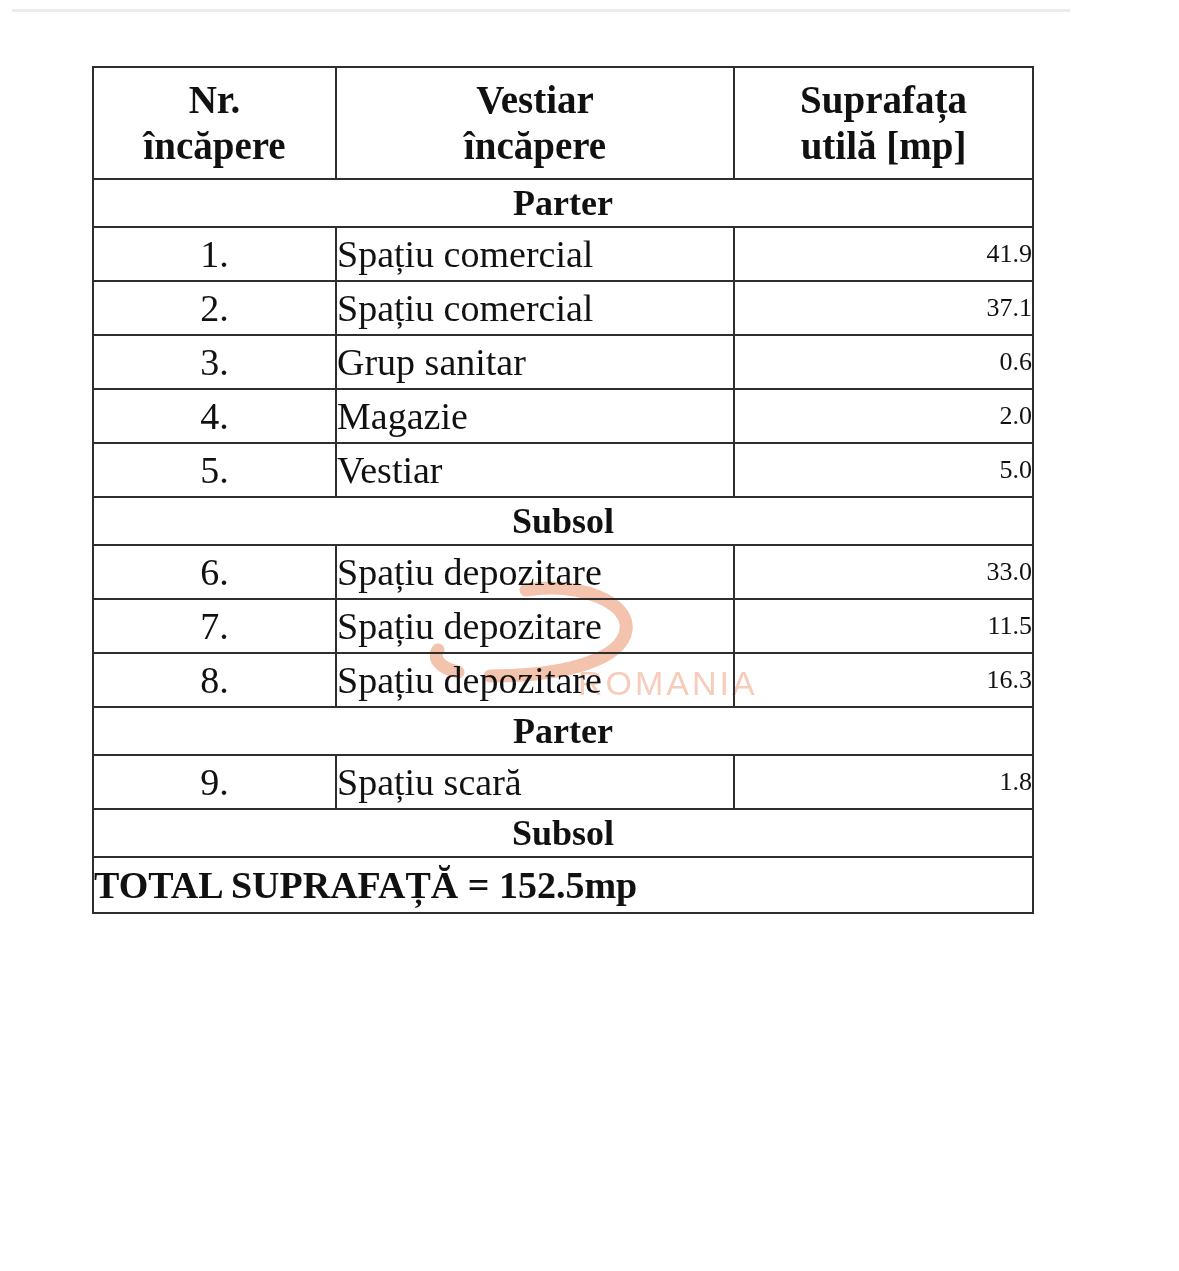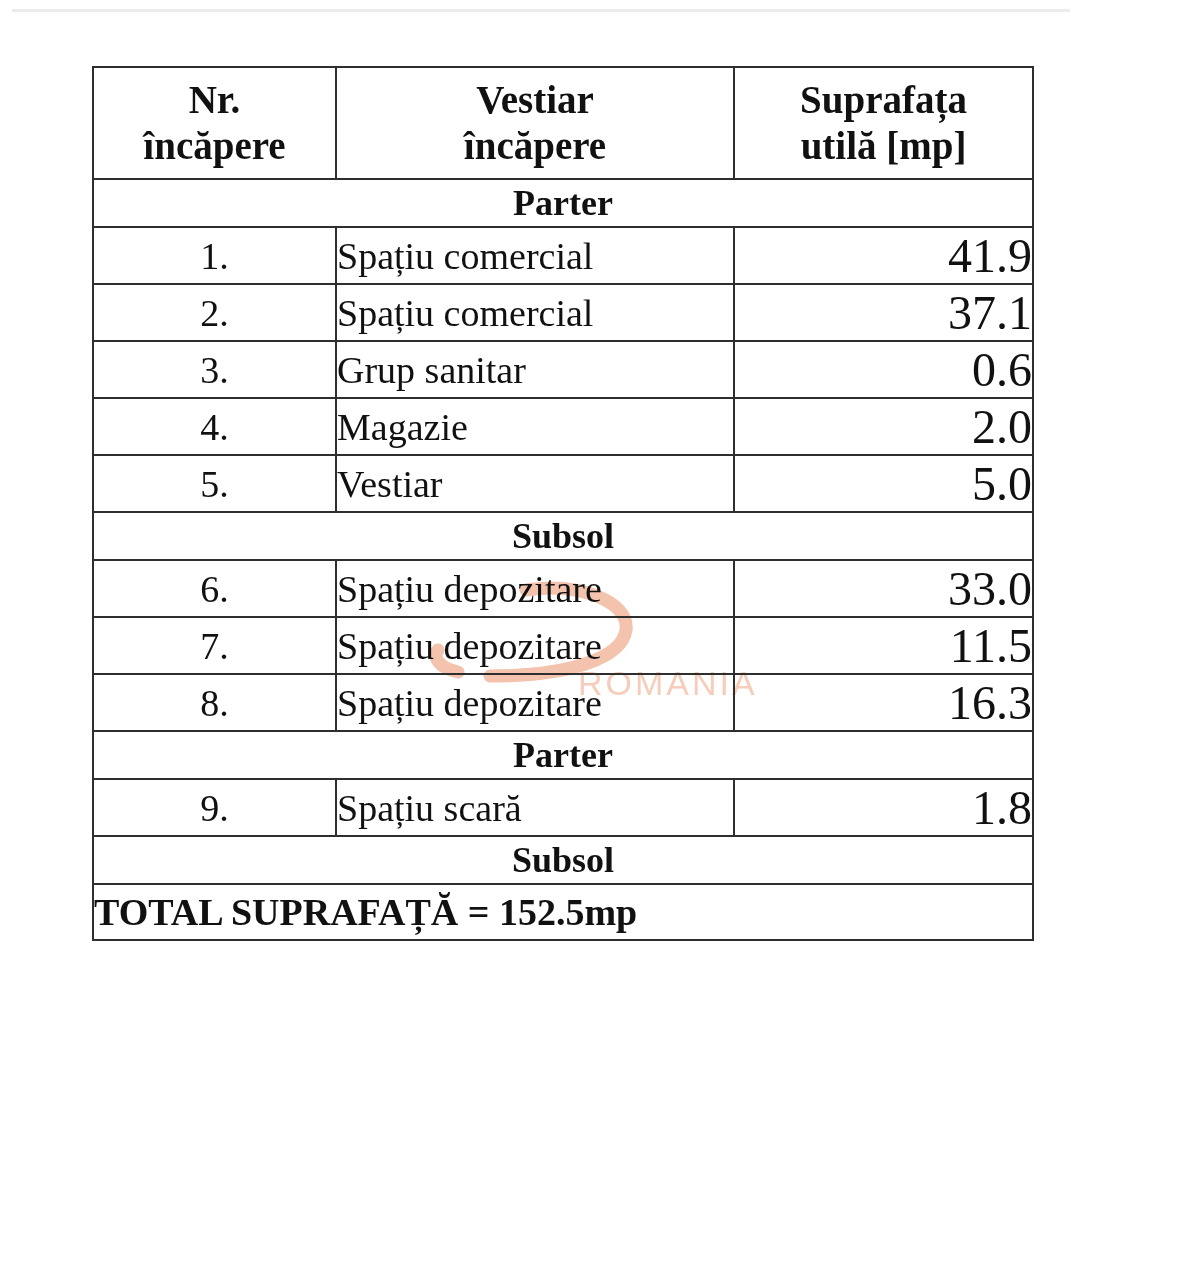--- a/index.html
+++ b/index.html
@@ -104,21 +104,21 @@
     color: #111111;
   }
   td.name {
     font-size: 38px;
     text-align: left;
     padding: 4px 4px 8px 26px;
     height: 52px;
     color: #111111;
   }
   td.area {
-    font-size: 48px;
+    font-size: 26px;
     text-align: right;
     padding: 4px 92px 8px 4px;
     height: 52px;
     color: #111111;
   }
 
   
   td.total {
     font-size: 38px;
     text-align: left;

